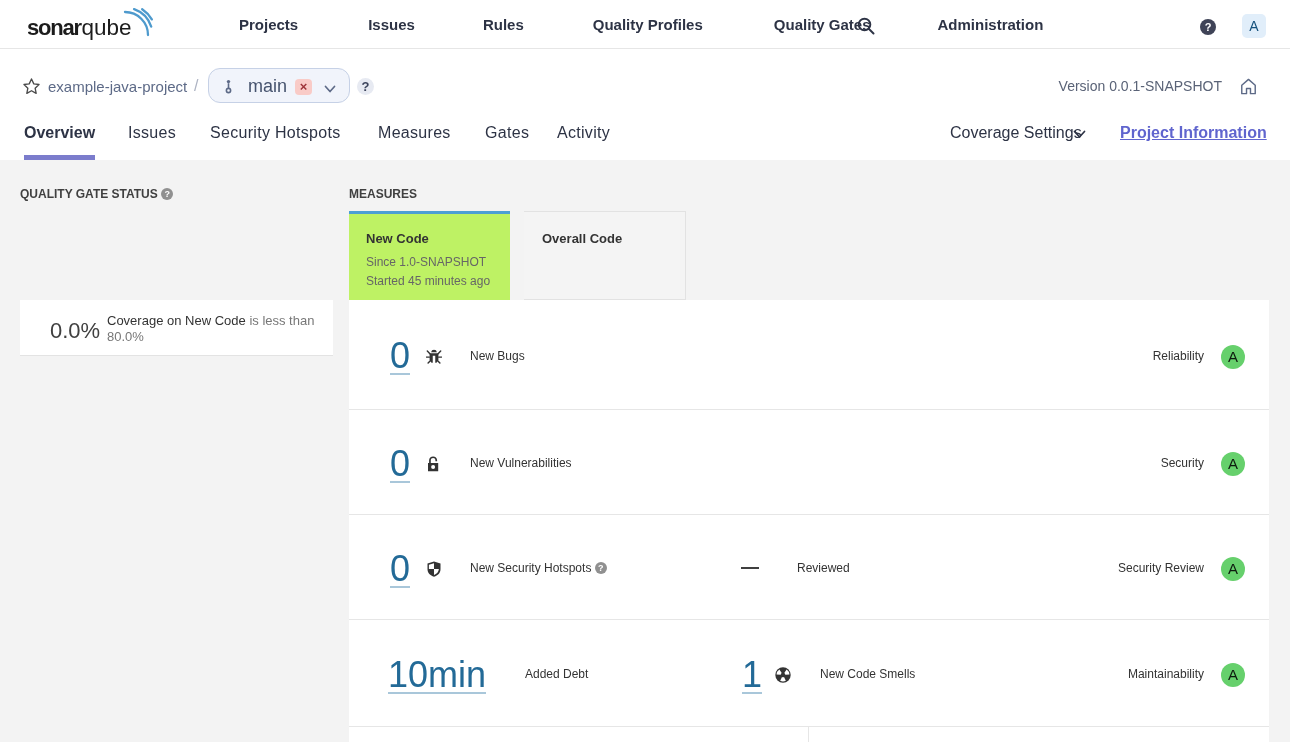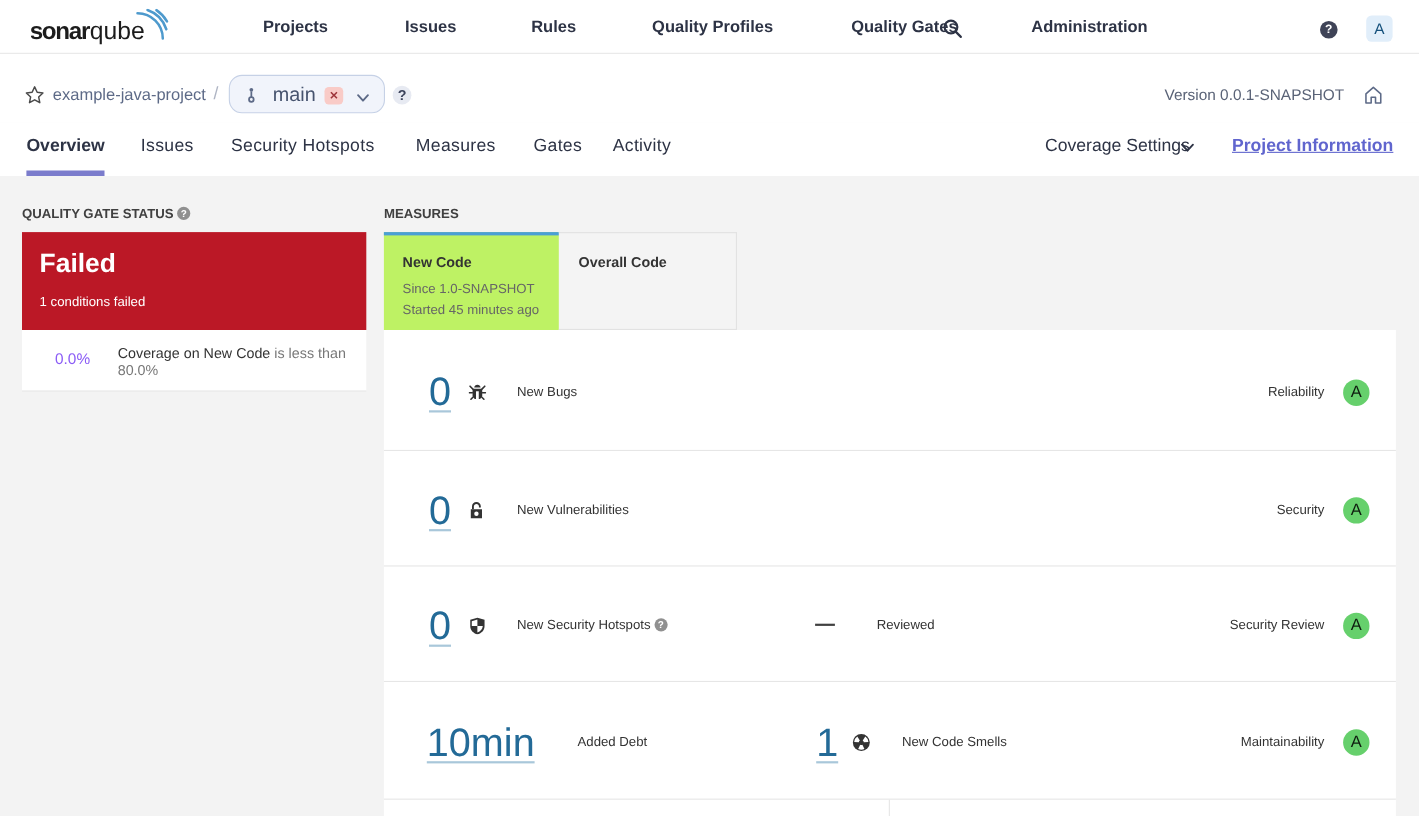--- a/index.html
+++ b/index.html
@@ -39,29 +39,29 @@
 
 .content { position:relative; height:582px; }
 .sec-h { font-size:12px; font-weight:bold; color:#404040; letter-spacing:0; }
 .hlp { display:inline-block; width:12px; height:12px; border-radius:50%; background:#909090; color:#fff; font-size:9px; font-weight:bold; text-align:center; line-height:12px; vertical-align:1px; margin-left:0; }
 
 .qg-h { position:absolute; left:20px; top:27px; }
 .redbox { position:absolute; left:20px; top:51px; width:313px; height:89px; background:#bb1826; color:#fff; padding:14px 16px 0; }
 .redbox .failed { font-size:24px; font-weight:bold; line-height:29px; }
 .redbox .cond { font-size:12px; margin-top:13px; }
 .condbox { position:absolute; left:20px; top:140px; width:313px; height:56px; background:#fff; border-bottom:1px solid #e3e3e3; }
-.condbox .val { position:absolute; left:30px; top:18px; font-size:14px; color:#8b5cf6; }
+.condbox .val { position:absolute; left:30px; top:18px; font-size:22px; color:#404040; }
 .condbox .desc { position:absolute; left:87px; top:13px; width:222px; font-size:13px; color:#333; line-height:16px; }
 .condbox .desc .soft { color:#777; }
 
 .ms-h { position:absolute; left:349px; top:27px; }
 .mtab1 { position:absolute; left:349px; top:51px; width:161px; height:89px; background:#bef264; border-top:3px solid #4b9fd5; padding:17px 0 0 17px; }
 .mtab1 .t { font-size:13px; font-weight:bold; color:#333; }
 .mtab1 .s { font-size:12px; color:#666; margin-top:7px; line-height:18.5px; }
-.mtab2 { position:absolute; left:508px; top:51px; width:162px; height:89px; background:#f4f4f4; border:1px solid #e2e2e2; border-left:none; padding:19px 0 0 18px; }
+.mtab2 { position:absolute; left:524px; top:51px; width:162px; height:89px; background:#f4f4f4; border:1px solid #e2e2e2; border-left:none; padding:19px 0 0 18px; }
 .mtab2 .t { font-size:13px; font-weight:bold; color:#333; }
 
 .mpanel { position:absolute; left:349px; top:140px; width:920px; height:442px; background:#fff; }
 .mrow { position:relative; height:105px; border-bottom:1px solid #e6e6e6; }
 .mrow .num { position:absolute; left:41px; top:50%; margin-top:-16.5px; font-size:36px; color:#236a97; line-height:36px; height:37px; border-bottom:2px solid #a9c7da; }
 
 .mrow .ric { position:absolute; top:50%; margin-top:-6px; }
 .mrow .lbl { position:absolute; top:50%; margin-top:-6px; font-size:12px; color:#333; line-height:14px;margin-left:24px; }
 .mrow .domain { position:absolute; right:65px; top:50%; margin-top:-6px; font-size:12px; color:#333; }
 .mrow .badge { position:absolute; right:24px; top:50%; margin-top:-10px; width:24px; height:24px; border-radius:50%; background:#66d06c; color:rgba(0,0,0,0.87); font-size:15px; text-align:center; line-height:24px; }
@@ -132,24 +132,20 @@
   <div class="tab-underline"></div>
   <div class="ps">Coverage Settings</div>
   <svg width="13" height="9" viewBox="0 0 13 9" style="position:absolute;left:1073px;top:19px">
       <path d="M1.5 1.5 L6.5 7 L11.5 1.5" fill="none" stroke="#2d3345" stroke-width="1.7" stroke-linecap="round" stroke-linejoin="round"></path>
     </svg>
   <div class="pi">Project Information</div>
 </div>
 
 <div class="content">
   <div class="sec-h qg-h">QUALITY GATE STATUS <span class="hlp">?</span></div>
-  <div class="redbox">
-    <div class="failed">Failed</div>
-    <div class="cond">1 conditions failed</div>
-  </div>
   <div class="condbox">
     <div class="val">0.0%</div>
     <div class="desc"><span>Coverage on New Code</span> <span class="soft">is less than 80.0%</span></div>
   </div>
 
   <div class="sec-h ms-h">MEASURES</div>
   <div class="mtab1">
     <div class="t">New Code</div>
     <div class="s">Since 1.0-SNAPSHOT<br>Started 45 minutes ago</div>
   </div>

